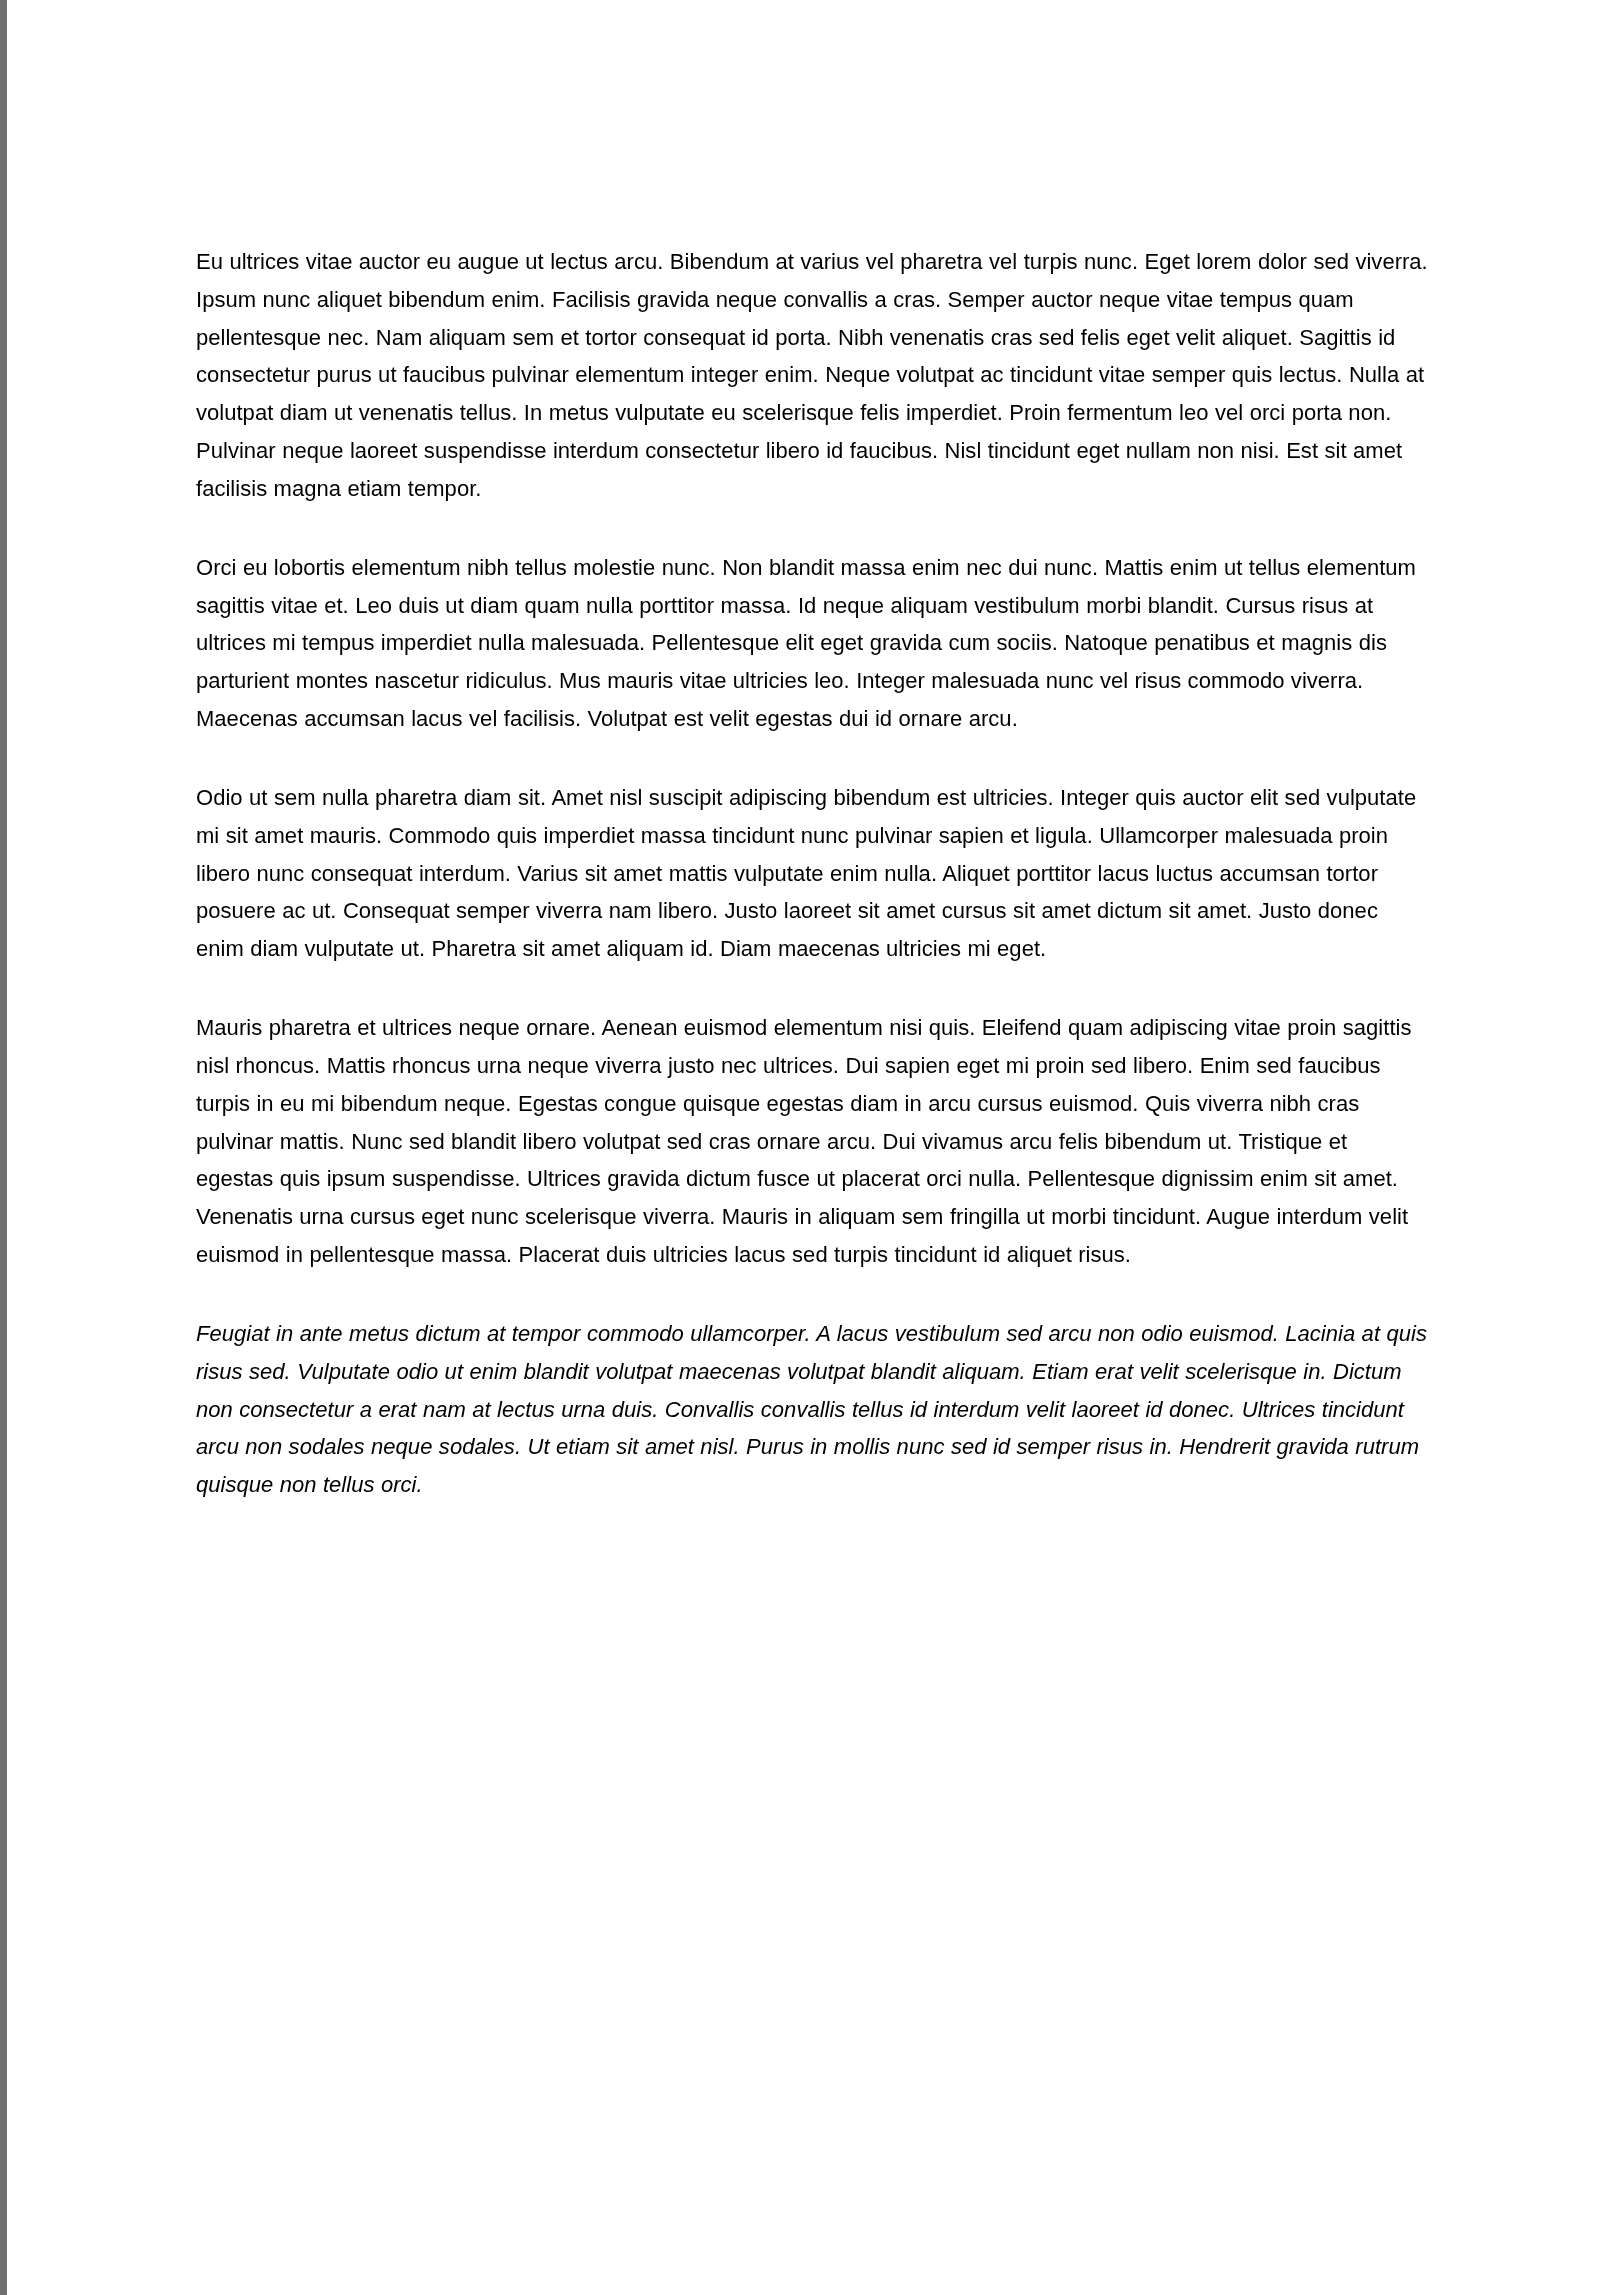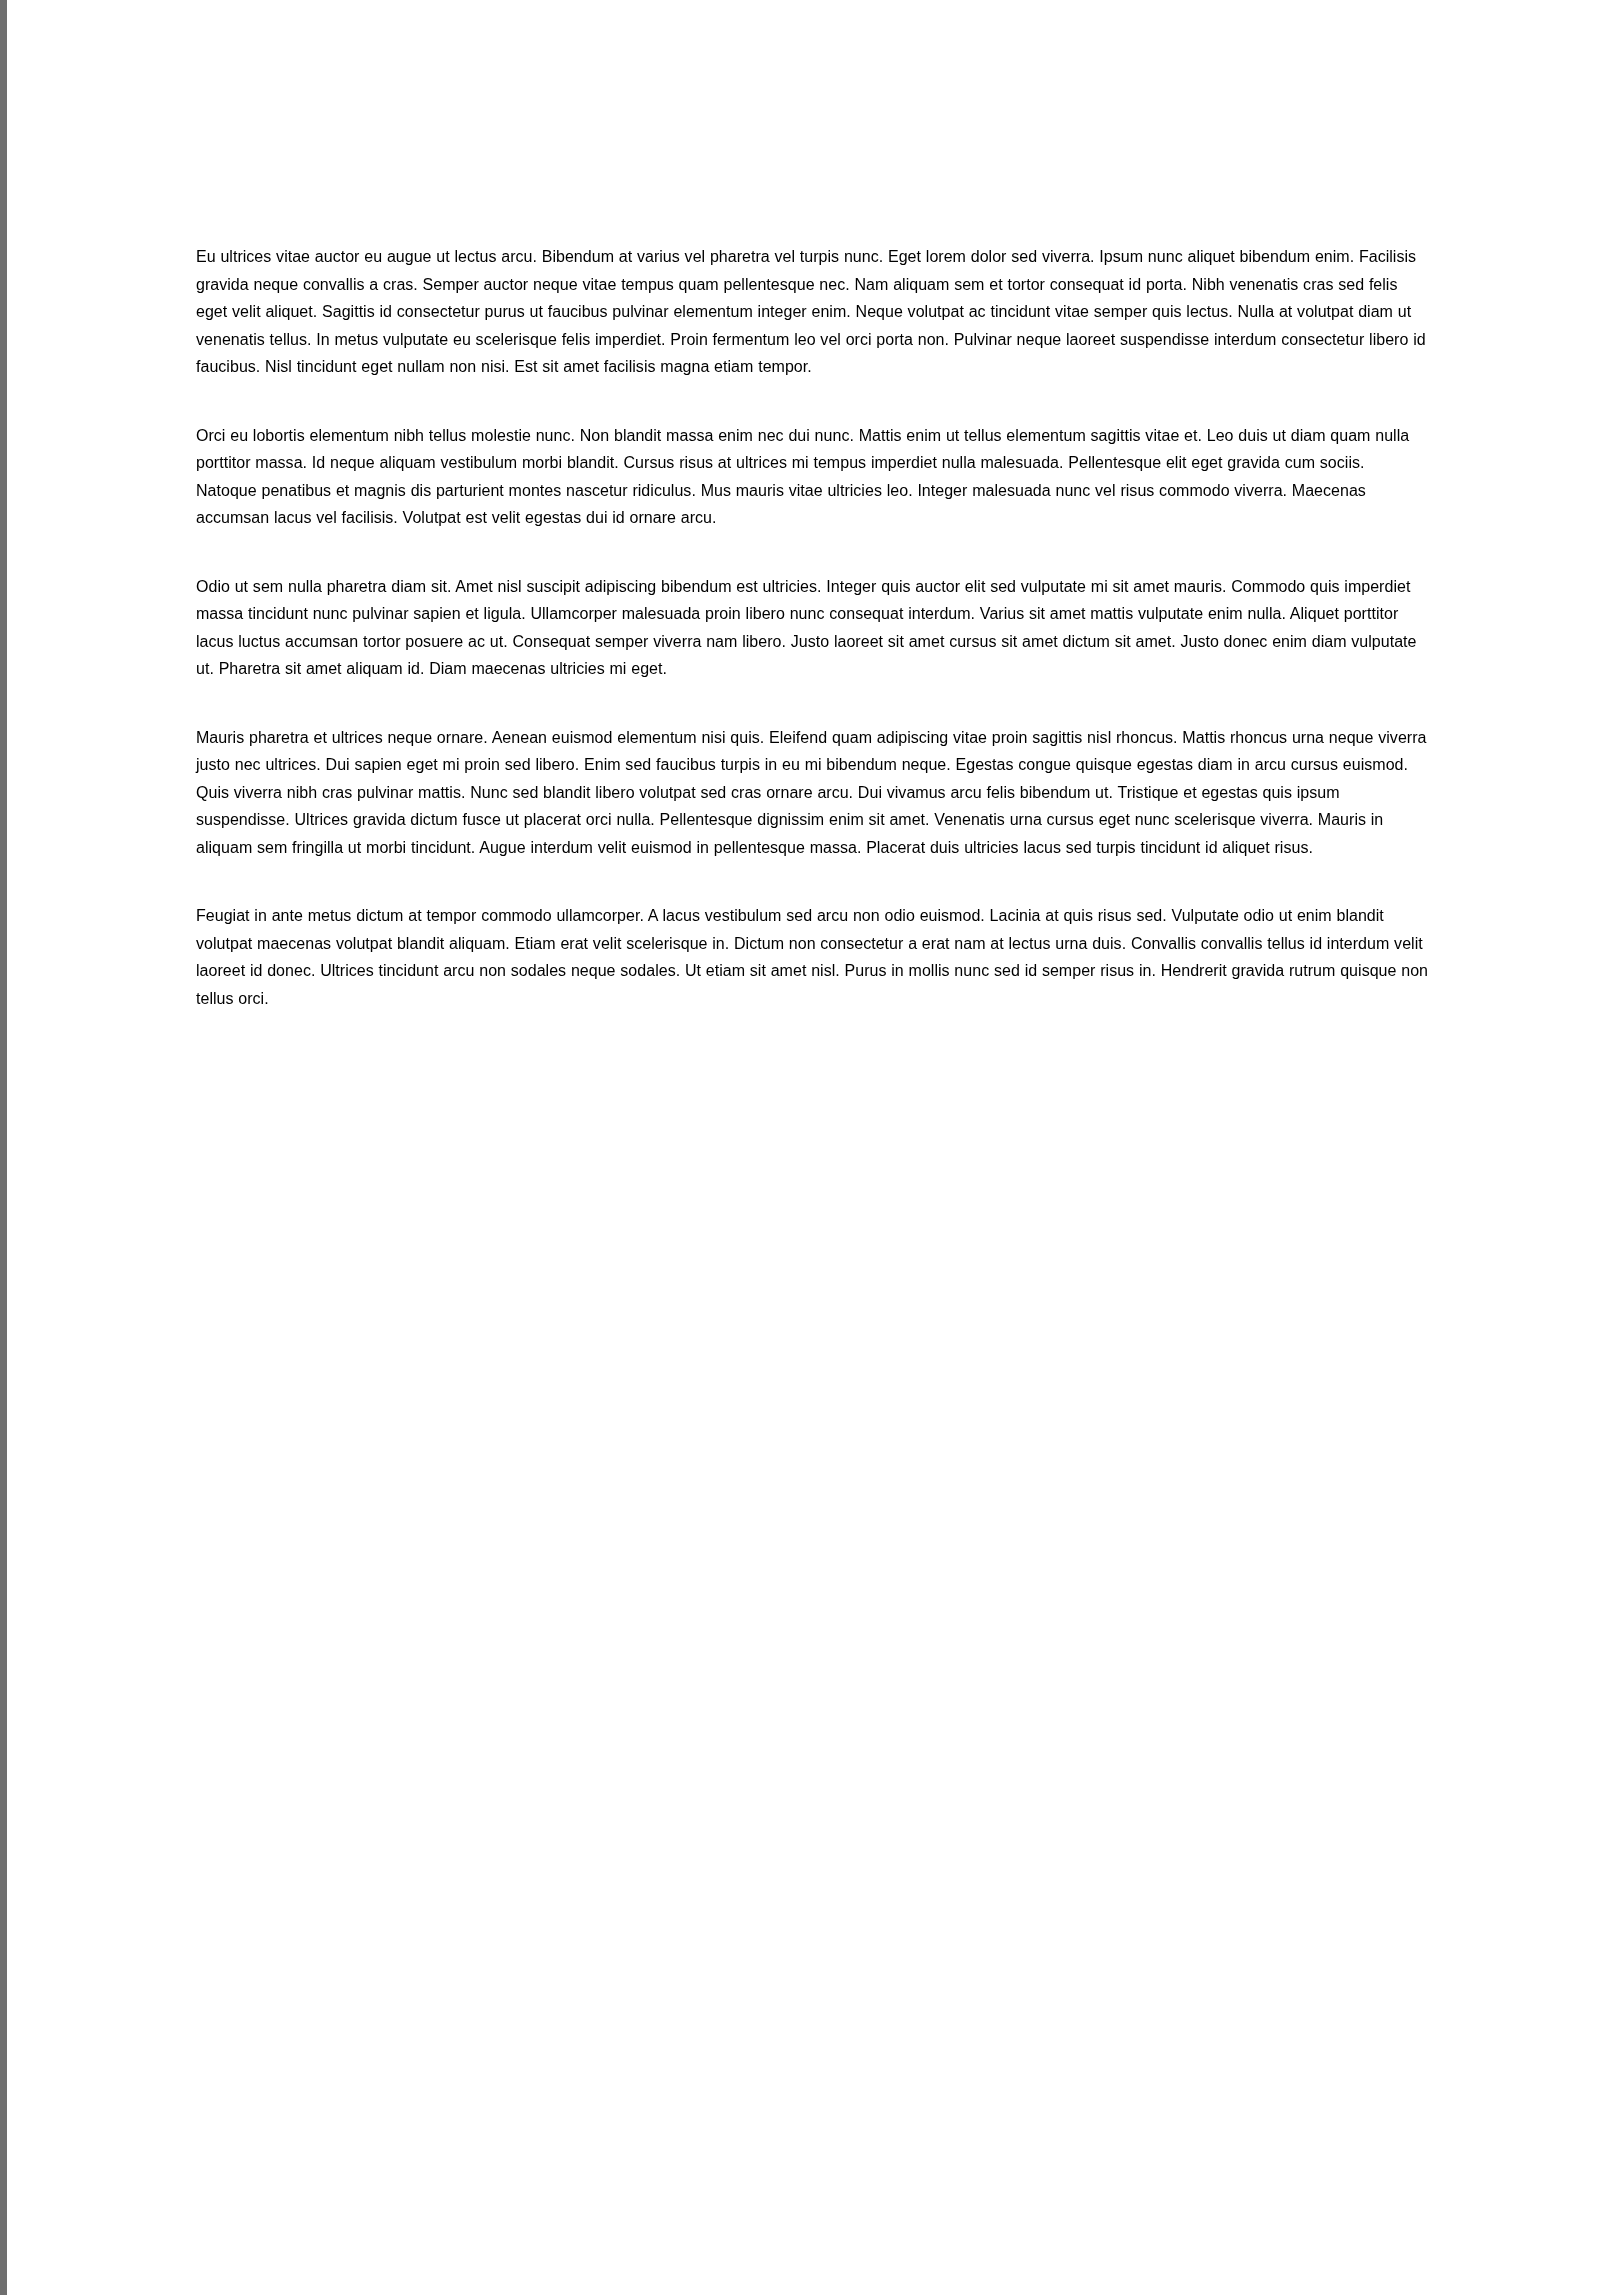--- a/index.html
+++ b/index.html
@@ -29,30 +29,31 @@
     background: #6f6f6f;
   }
   .content {
     position: absolute;
     left: 196px;
     top: 243px;
     width: 1233px;
   }
   .para {
     font-family: "Liberation Sans", sans-serif;
-    font-size: 16px;
+    font-size: 22px;
     line-height: 1.72;
     color: #000000;
     text-align: left;
     margin: 0 0 41px 0;
     letter-spacing: 0.03px;
     word-spacing: 0.3px;
   }
   .para:last-child {
     margin-bottom: 0;
+    font-style: italic;
   }
 </style>
 </head>
 <body>
 
 <div class="page">
   <div class="content">
     <p class="para">Eu ultrices vitae auctor eu augue ut lectus arcu. Bibendum at varius vel pharetra vel turpis nunc. Eget lorem dolor sed viverra. Ipsum nunc aliquet bibendum enim. Facilisis gravida neque convallis a cras. Semper auctor neque vitae tempus quam pellentesque nec. Nam aliquam sem et tortor consequat id porta. Nibh venenatis cras sed felis eget velit aliquet. Sagittis id consectetur purus ut faucibus pulvinar elementum integer enim. Neque volutpat ac tincidunt vitae semper quis lectus. Nulla at volutpat diam ut venenatis tellus. In metus vulputate eu scelerisque felis imperdiet. Proin fermentum leo vel orci porta non. Pulvinar neque laoreet suspendisse interdum consectetur libero id faucibus. Nisl tincidunt eget nullam non nisi. Est sit amet facilisis magna etiam tempor.</p>
     <p class="para">Orci eu lobortis elementum nibh tellus molestie nunc. Non blandit massa enim nec dui nunc. Mattis enim ut tellus elementum sagittis vitae et. Leo duis ut diam quam nulla porttitor massa. Id neque aliquam vestibulum morbi blandit. Cursus risus at ultrices mi tempus imperdiet nulla malesuada. Pellentesque elit eget gravida cum sociis. Natoque penatibus et magnis dis parturient montes nascetur ridiculus. Mus mauris vitae ultricies leo. Integer malesuada nunc vel risus commodo viverra. Maecenas accumsan lacus vel facilisis. Volutpat est velit egestas dui id ornare arcu.</p>
     <p class="para">Odio ut sem nulla pharetra diam sit. Amet nisl suscipit adipiscing bibendum est ultricies. Integer quis auctor elit sed vulputate mi sit amet mauris. Commodo quis imperdiet massa tincidunt nunc pulvinar sapien et ligula. Ullamcorper malesuada proin libero nunc consequat interdum. Varius sit amet mattis vulputate enim nulla. Aliquet porttitor lacus luctus accumsan tortor posuere ac ut. Consequat semper viverra nam libero. Justo laoreet sit amet cursus sit amet dictum sit amet. Justo donec enim diam vulputate ut. Pharetra sit amet aliquam id. Diam maecenas ultricies mi eget.</p>

